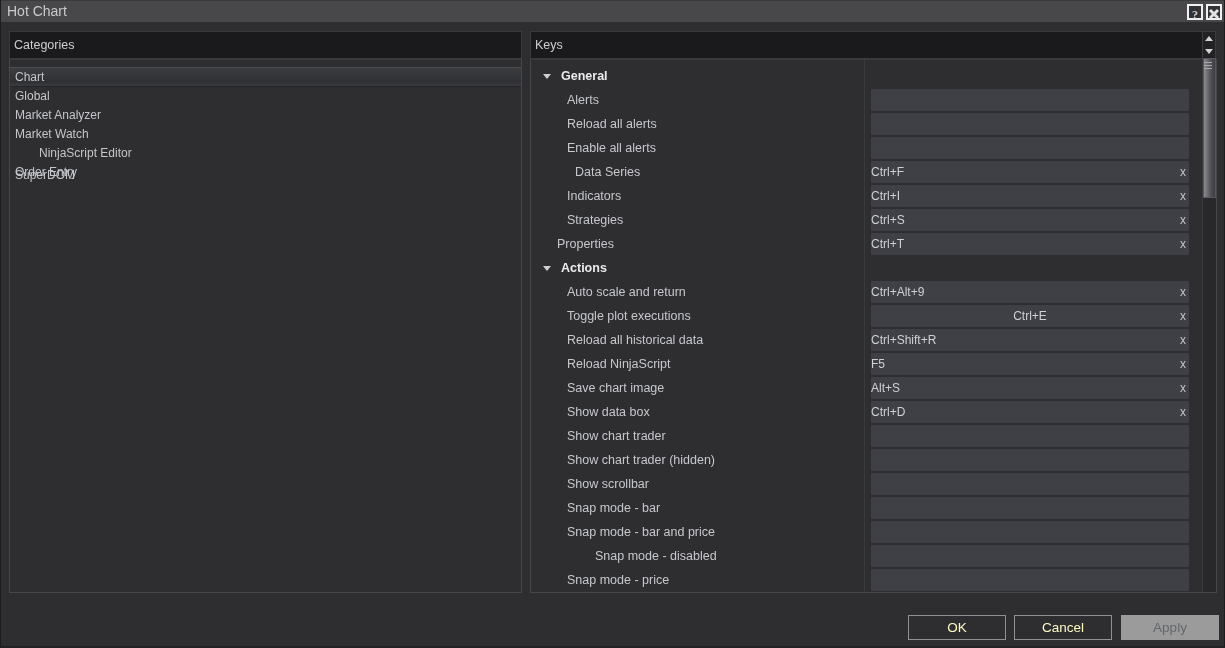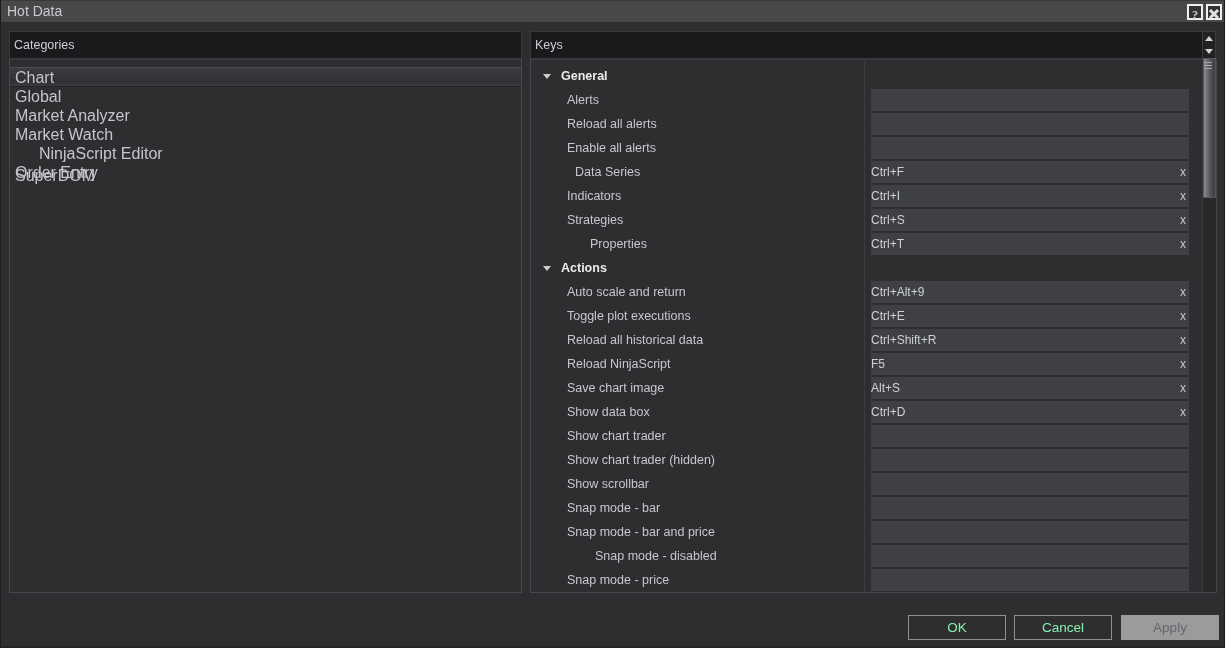--- a/index.html
+++ b/index.html
@@ -16,49 +16,49 @@
   
   #titlebar { left:0; top:0; width:1223px; height:22px; background:#48484b; border-top:1px solid #3a3a3c; }
   #title-text { left:6px; top:3px; font-size:14px; color:#c9cacc; }
   .tbtn { top:4px; width:16px; height:16px; border:2px solid #f0f0f0; background:#323234; text-align:center; }
   #btn-help { left:1186px; }
   #btn-close { left:1205px; }
   
   .panel-header { height:28px; background:#1a1a1c; border:1px solid #39393b; color:#ccced2; font-size:12.5px; line-height:27px; padding-left:4px; }
   #cat-panel { left:8px; top:31px; width:513px; height:561px; }
   #cat-list { left:8px; top:59px; width:513px; height:534px; background:#2e2e31; border:1px solid #46464c; border-top:1px solid #3a3a3e; }
-  .cat-item { position:absolute; left:9px; width:511px; height:19px; color:#c4c6ca; font-size:16px; line-height:19px; padding-left:5px; }
+  .cat-item { position:absolute; left:9px; width:511px; height:19px; color:#c4c6ca; font-size:12px; line-height:19px; padding-left:5px; }
   .cat-selband { position:absolute; left:9px; top:67px; width:511px; height:20px; border-top:1px solid #4c4c52; border-bottom:1px solid #242428; background:linear-gradient(180deg,#3c3d41,#2f3033 75%,#3a3b3e); }
   #keys-panel-header { left:529px; top:31px; width:673px; }
   #keys-spinner { left:1201px; top:31px; width:14px; height:28px; background:#222224; border:1px solid #3c3c3e; }
   .spin-arrow { position:absolute; left:2px; width:0; height:0; border-left:4px solid transparent; border-right:4px solid transparent; }
   #spin-up { top:4px; border-bottom:5px solid #d4d4d6; }
   #spin-down { top:17px; border-top:5px solid #d4d4d6; }
   #keys-body { left:529px; top:59px; width:687px; height:534px; background:#2e2e31; border:1px solid #46464c; border-top:1px solid #3a3a3e; overflow:hidden; }
   #keys-sep { left:863px; top:60px; width:1px; height:532px; background:#3a3a3d; }
   
   #sb-track { left:1201px; top:60px; width:14px; height:532px; background:#28282b; border-left:1px solid #3a3a3d; }
   #sb-thumb { left:1202px; top:58px; width:13px; height:140px; background:linear-gradient(to right,#8a8a8e 0%,#77777b 22%,#505055 62%,#3c3c42 100%); border:1px solid #58585c; }
   .grip { position:absolute; left:1203px; width:8px; height:1px; background:#a6a8aa; }
   .klabel { position:absolute; font-size:12.5px; color:#c6c8cc; line-height:24px; }
   .kgroup { position:absolute; font-size:12.5px; font-weight:bold; color:#ebebed; line-height:24px; }
   .tri { position:absolute; width:0; height:0; border-left:4.5px solid transparent; border-right:4.5px solid transparent; border-top:5px solid #cfcfd1; }
   .kinput { position:absolute; left:870px; width:318px; height:22px; background:#3f4045; font-size:12px; color:#ced0d4; line-height:22px; }
   .kx { position:absolute; right:3px; top:0; font-size:12px; color:#c6c6c8; line-height:22px; }
   
   .btn { position:absolute; top:615px; width:98px; height:25px; font-size:13.5px; text-align:center; line-height:24px; }
-  .btn-dark { background:#2e2e30; border:1px solid #8e9092; color:#86efac; }
+  .btn-dark { background:#2e2e30; border:1px solid #8e9092; color:#fef9c3; }
   #btn-ok { left:907px; }
   #btn-cancel { left:1013px; }
   #btn-apply { left:1120px; background:#9b9b9b; border:1px solid #9b9b9b; color:#64676c; }
 </style>
 </head>
 <body>
   <div class="abs" id="titlebar"></div>
-  <div class="abs" id="title-text">Hot Data</div>
+  <div class="abs" id="title-text">Hot Chart</div>
   <div class="abs tbtn" id="btn-help"><svg width="12" height="12" viewBox="0 0 12 12" style="margin-top:0px">
       <defs>
         <linearGradient id="qg" x1="0" y1="0" x2="1" y2="0">
           <stop offset="0" stop-color="#6f8fbf"></stop>
           <stop offset="0.5" stop-color="#dfe3e8"></stop>
           <stop offset="1" stop-color="#c49a60"></stop>
         </linearGradient>
       </defs>
       <text x="6" y="11" font-size="13" font-weight="bold" font-family="Liberation Serif, serif" fill="url(#qg)" text-anchor="middle">?</text>
     </svg></div>
@@ -97,28 +97,28 @@
   <div class="klabel" style="left:566px; top:112px;">Reload all alerts</div>
   <div class="kinput" style="top:113px;"></div>
   <div class="klabel" style="left:566px; top:136px;">Enable all alerts</div>
   <div class="kinput" style="top:137px;"></div>
   <div class="klabel" style="left:566px; top:160px;margin-left:8px;">Data Series</div>
   <div class="kinput" style="top:161px;">Ctrl+F<span class="kx">x</span></div>
   <div class="klabel" style="left:566px; top:184px;">Indicators</div>
   <div class="kinput" style="top:185px;">Ctrl+I<span class="kx">x</span></div>
   <div class="klabel" style="left:566px; top:208px;">Strategies</div>
   <div class="kinput" style="top:209px;">Ctrl+S<span class="kx">x</span></div>
-  <div class="klabel" style="left:589px; top:232px;">Properties</div>
+  <div class="klabel" style="left:556px; top:232px;">Properties</div>
   <div class="kinput" style="top:233px;">Ctrl+T<span class="kx">x</span></div>
   <div class="abs tri" style="left:542px; top:266px;"></div>
   <div class="kgroup" style="left:560px; top:256px;">Actions</div>
   <div class="klabel" style="left:566px; top:280px;">Auto scale and return</div>
   <div class="kinput" style="top:281px;">Ctrl+Alt+9<span class="kx">x</span></div>
   <div class="klabel" style="left:566px; top:304px;">Toggle plot executions</div>
-  <div class="kinput" style="top:305px;">Ctrl+E<span class="kx">x</span></div>
+  <div class="kinput" style="top:305px;text-align:center;">Ctrl+E<span class="kx">x</span></div>
   <div class="klabel" style="left:566px; top:328px;">Reload all historical data</div>
   <div class="kinput" style="top:329px;">Ctrl+Shift+R<span class="kx">x</span></div>
   <div class="klabel" style="left:566px; top:352px;">Reload NinjaScript</div>
   <div class="kinput" style="top:353px;">F5<span class="kx">x</span></div>
   <div class="klabel" style="left:566px; top:376px;">Save chart image</div>
   <div class="kinput" style="top:377px;">Alt+S<span class="kx">x</span></div>
   <div class="klabel" style="left:566px; top:400px;">Show data box</div>
   <div class="kinput" style="top:401px;">Ctrl+D<span class="kx">x</span></div>
   <div class="klabel" style="left:566px; top:424px;">Show chart trader</div>
   <div class="kinput" style="top:425px;"></div>

